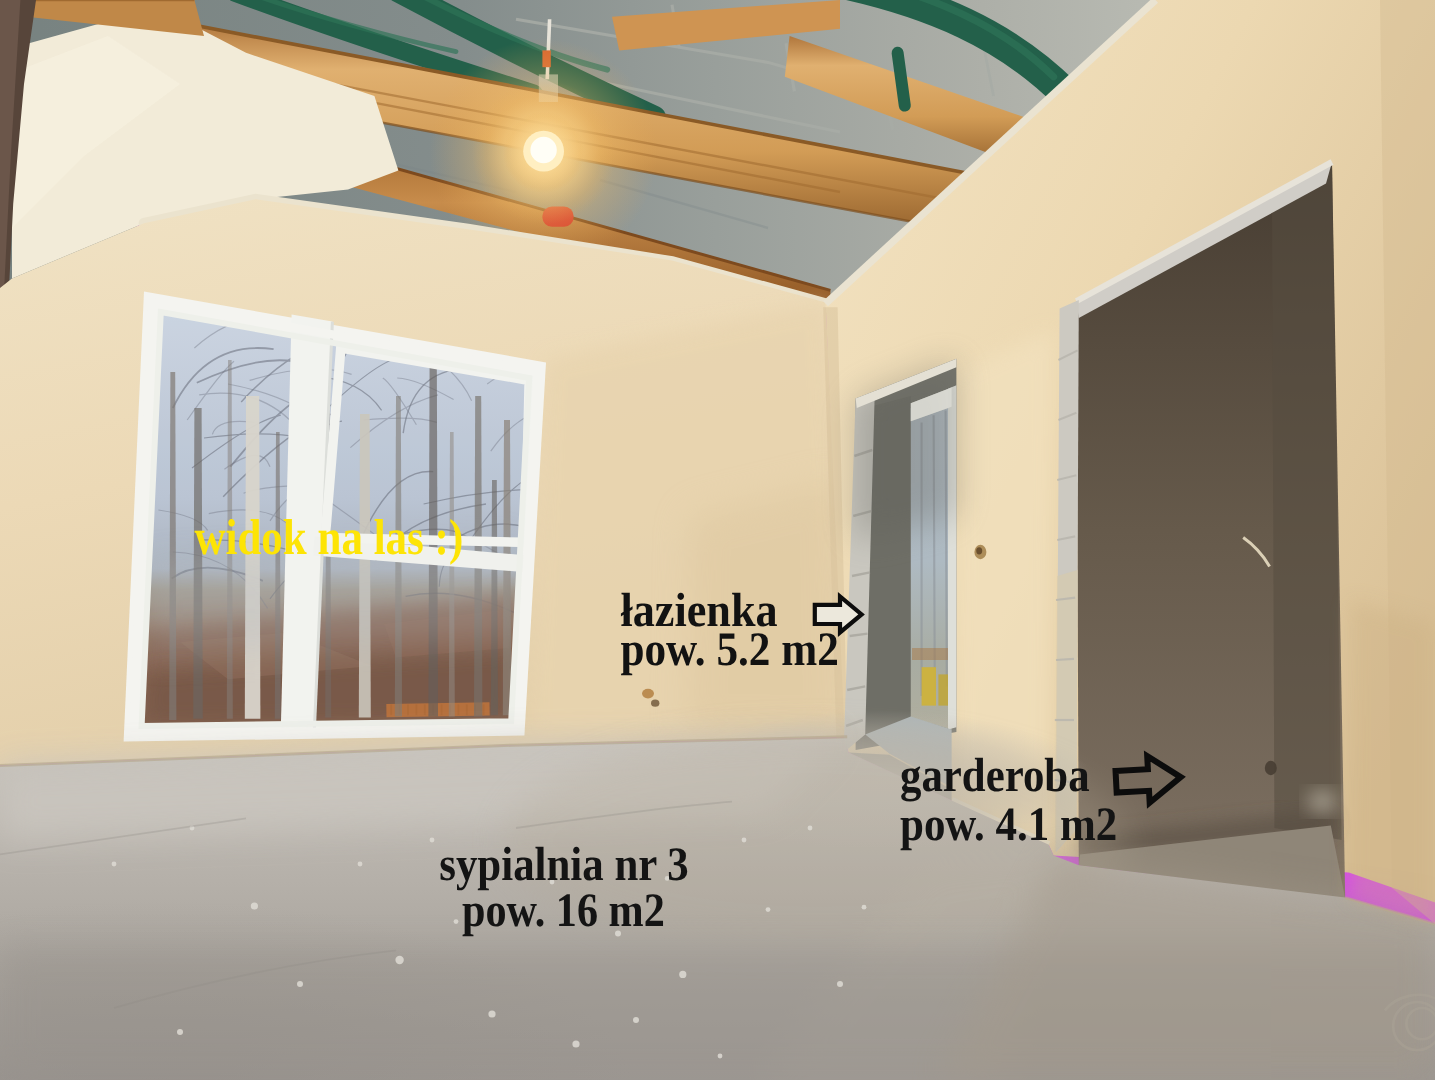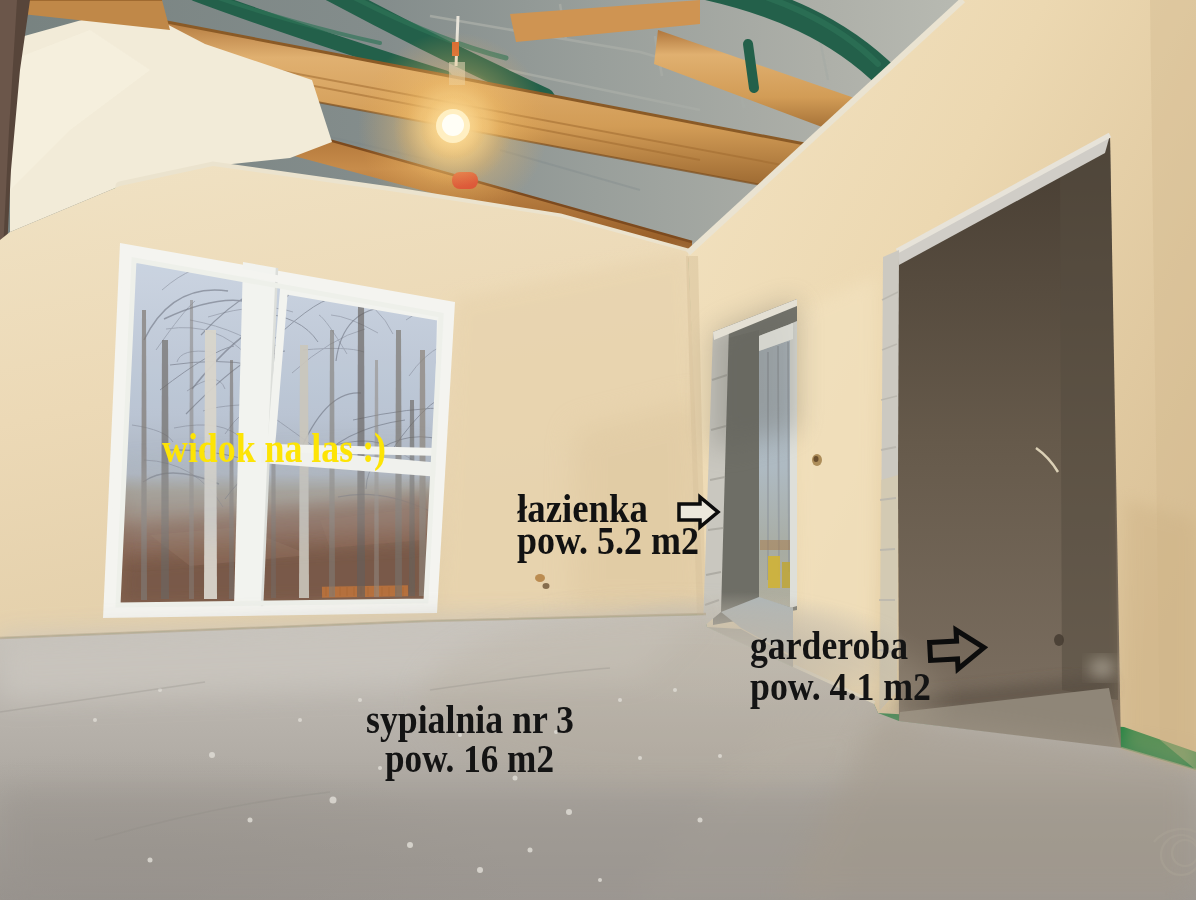--- a/index.html
+++ b/index.html
@@ -1,17 +1,17 @@
 <!DOCTYPE html>
 <html><head>
 <meta charset="utf-8">
 <style>
   html,body{margin:0;padding:0;}
   #scene{position:relative;width:1196px;height:900px;overflow:hidden;
-    font-family:"Liberation Serif", serif;background:#15803d;}
+    font-family:"Liberation Serif", serif;background:#d946ef;}
   svg{display:block;}
 </style>
 </head>
 <body>
 <div id="scene">
 <svg width="1196" height="900" viewBox="0 0 1196 900">
 <defs>
   <linearGradient id="gCeil" x1="0" y1="0" x2="1" y2="0">
     <stop offset="0" stop-color="#778280"></stop>
     <stop offset="0.4" stop-color="#848d8c"></stop>

